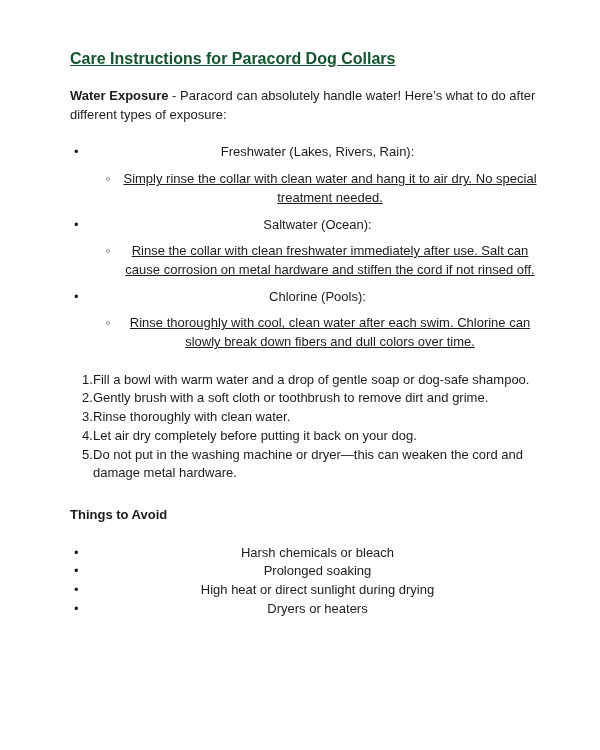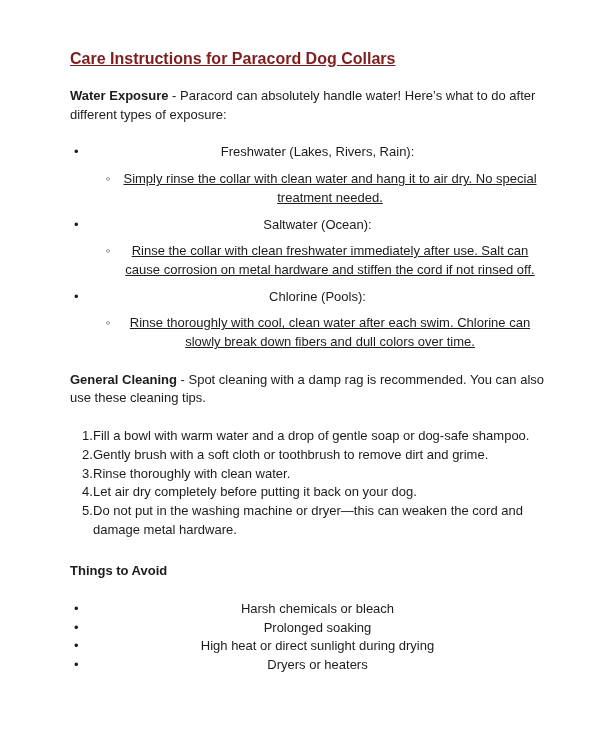--- a/index.html
+++ b/index.html
@@ -23,21 +23,21 @@
     width: 478px;
     font-size: 13px;
     line-height: 18.7px;
   }
   .title {
     font-size: 16px;
     line-height: 19px;
     font-weight: 700;
     text-decoration: underline;
     margin: 0 0 19px 0;
-    color: #7f1d1d;
+    color: #14532d;
   }
   .para {
     margin: 19px 0;
   }
   strong { font-weight: 700; }
 
   
   ul.l1 {
     list-style: none;
     margin: 19px 0;
@@ -119,21 +119,20 @@
         </ul>
       </li>
       <li>
         <span>Chlorine (Pools):</span>
         <ul class="l2">
           <li>Rinse thoroughly with cool, clean water after each swim. Chlorine can slowly break down fibers and dull colors over time.</li>
         </ul>
       </li>
     </ul>
 
-    <p class="para"><strong>General Cleaning</strong><span> - Spot cleaning with a damp rag is recommended. You can also use these cleaning tips.</span></p>
 
     <ol class="steps">
       <li>Fill a bowl with warm water and a drop of gentle soap or dog-safe shampoo.</li>
       <li>Gently brush with a soft cloth or toothbrush to remove dirt and grime.</li>
       <li>Rinse thoroughly with clean water.</li>
       <li>Let air dry completely before putting it back on your dog.</li>
       <li>Do not put in the washing machine or dryer—this can weaken the cord and damage metal hardware.</li>
     </ol>
 
     <p class="para avoid-head"><strong>Things to Avoid</strong></p>

